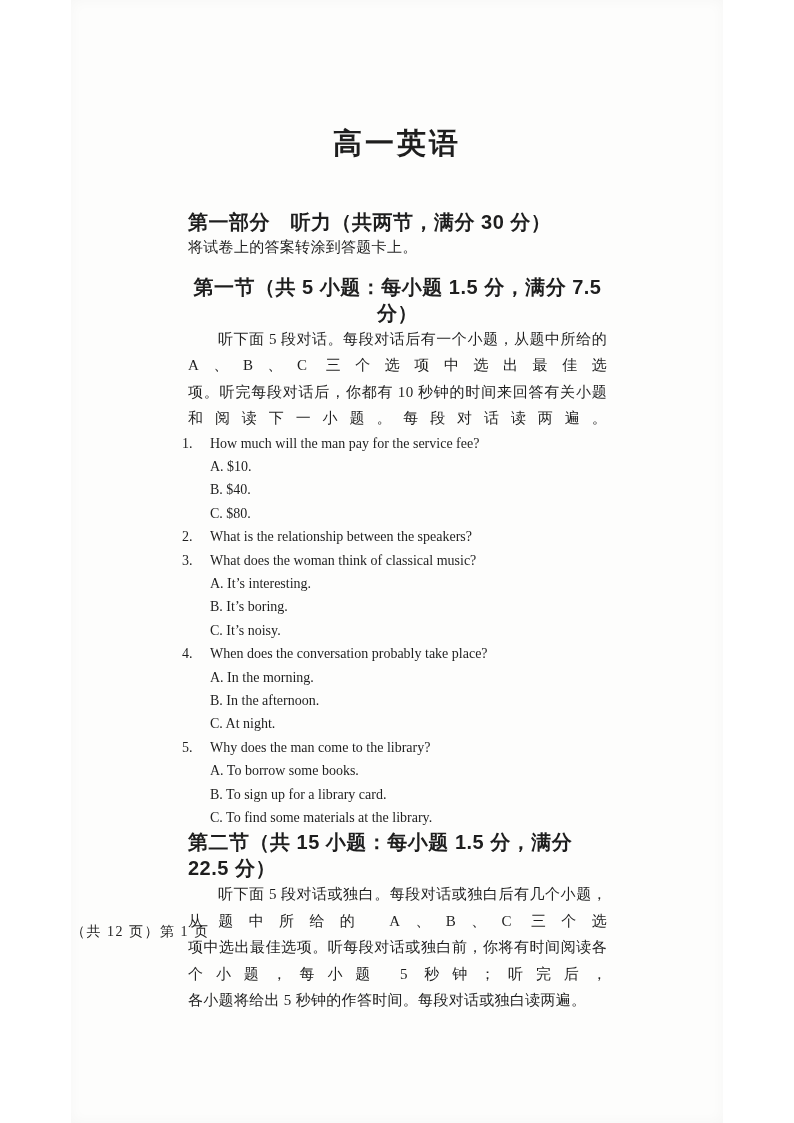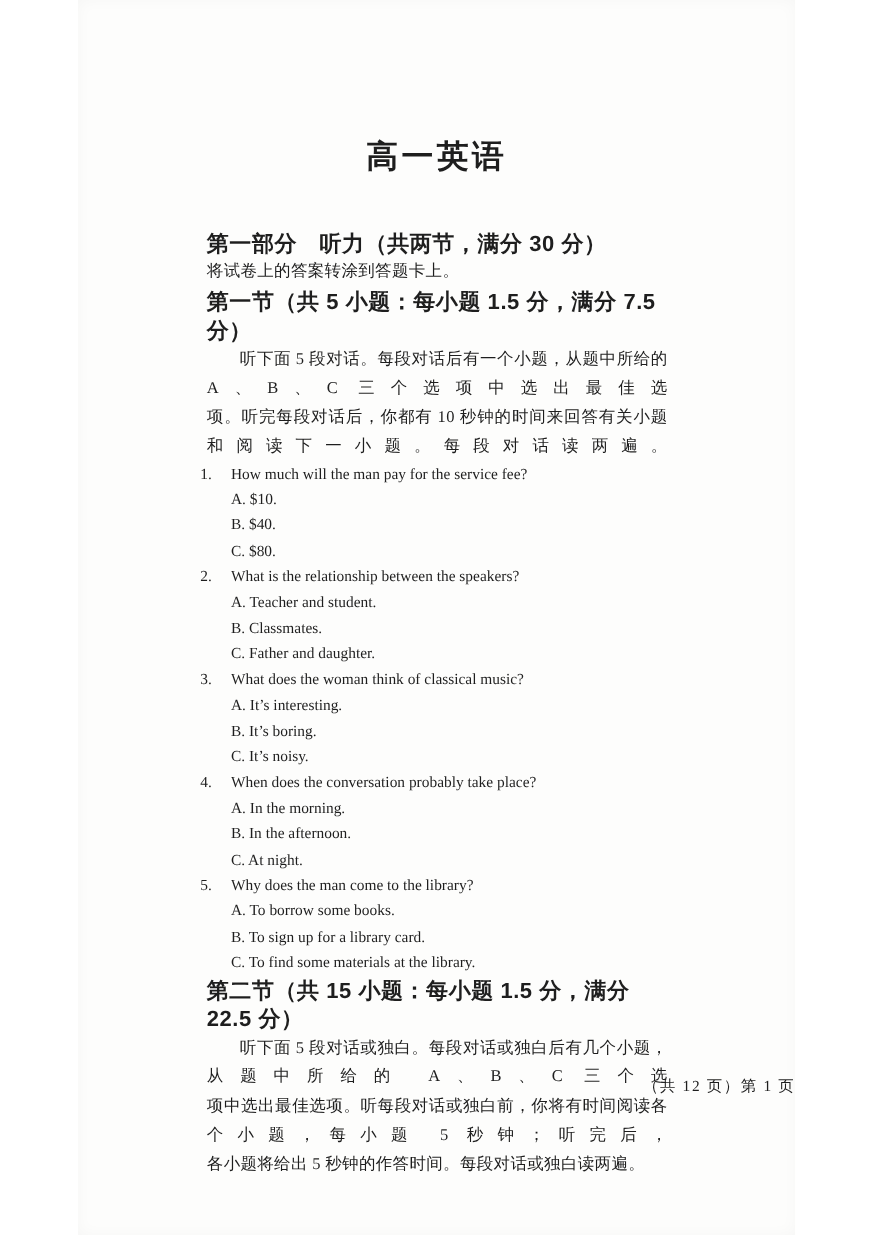--- a/index.html
+++ b/index.html
@@ -37,21 +37,22 @@
     font-weight: 700;
     font-size: 20px;
     line-height: 26px;
     letter-spacing: 0.5px;
   }
   .h-part {
     margin-top: 46px;
     line-height: 24px;
   }
   .h-sec1 {
-    margin-top: 1px;
+    margin-top: 13px;
+    text-align: center;
   }
   .h-sec2 {
   }
   .cn {
     margin: 0;
     font-size: 15px;
     line-height: 26.5px;
     text-align: justify;
     letter-spacing: 0.3px;
   }
@@ -70,24 +71,24 @@
   }
   .q-num {
     width: 28px;
     flex: none;
   }
   .q-text { flex: 1; }
   .q-options { margin-left: 22px; }
   .option { line-height: 23.4px; }
   .footer {
     position: absolute;
-    top: 979px;
+    top: 922px;
     left: 0;
     right: 0;
-    text-align: right;
+    text-align: left;
     font-size: 14px;
     line-height: 20px;
     letter-spacing: 1.5px;
   }
 </style>
 </head>
 <body>
 
 <div class="page">
 
@@ -115,25 +116,20 @@
           <div class="option">A. $10.</div>
           <div class="option">B. $40.</div>
           <div class="option">C. $80.</div>
         </div>
       </div>
 
       <div class="question">
         <div class="q-head">
           <span class="q-num">2.</span>
           <span class="q-text">What is the relationship between the speakers?</span>
-        </div>
-        <div class="q-options">
-          <div class="option">A. Teacher and student.</div>
-          <div class="option">B. Classmates.</div>
-          <div class="option">C. Father and daughter.</div>
         </div>
       </div>
 
       <div class="question">
         <div class="q-head">
           <span class="q-num">3.</span>
           <span class="q-text">What does the woman think of classical music?</span>
         </div>
         <div class="q-options">
           <div class="option">A. It’s interesting.</div>

